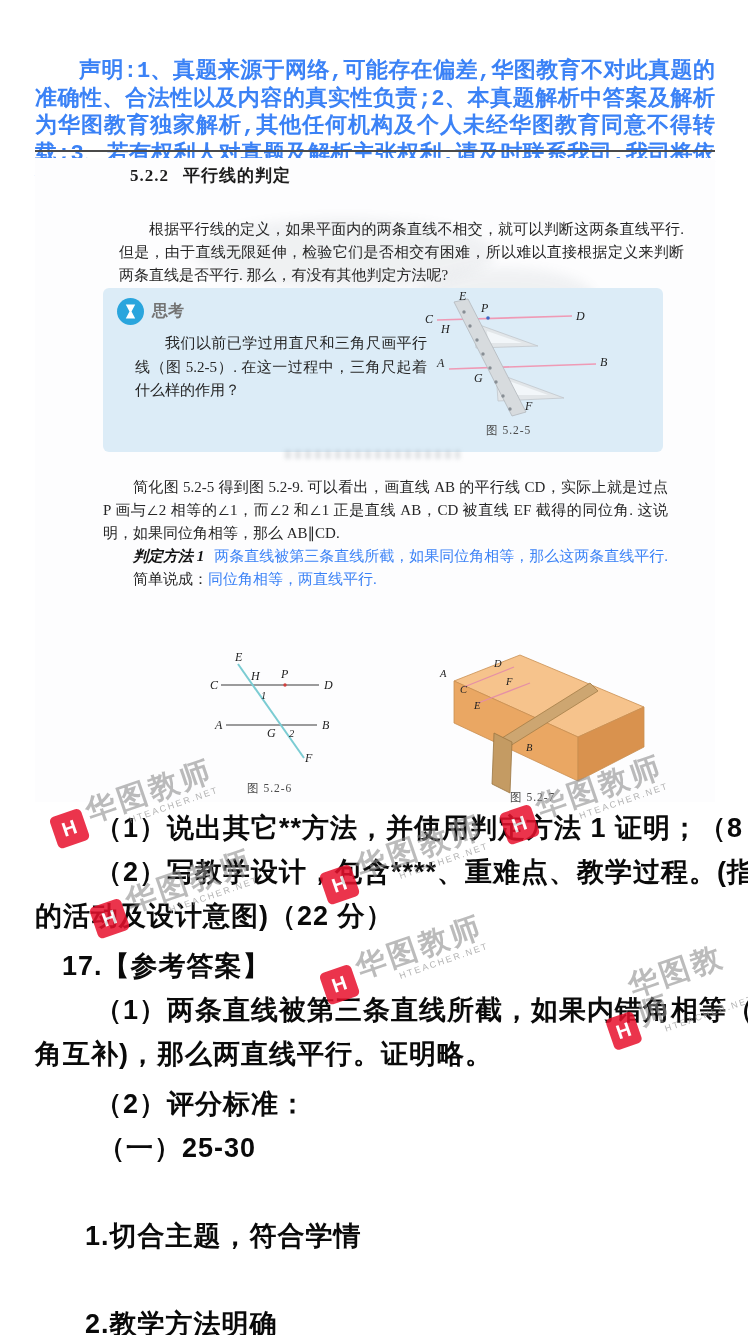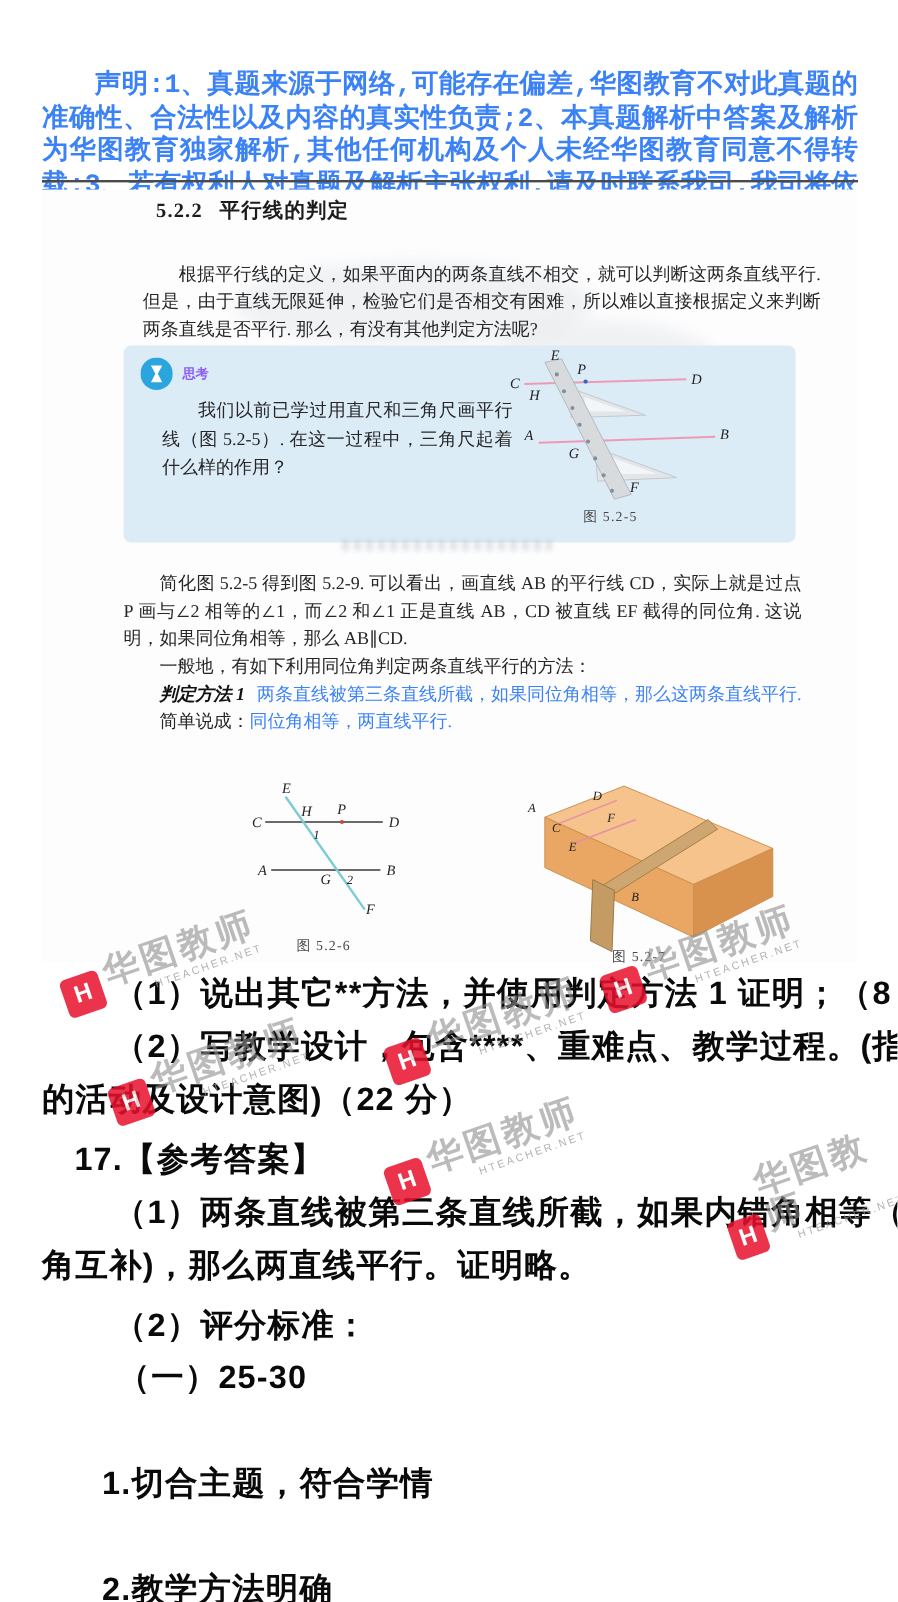--- a/index.html
+++ b/index.html
@@ -23,21 +23,21 @@
   .p-intro{top:44px;}
   .flowcol{position:absolute;left:68px;top:318px;width:565px;}
   .flowcol p{margin:0;font-size:15px;line-height:23px;color:#262626;text-align:justify;text-indent:2em;position:static;}
   .cyan{color:#3b82f6;}
   .m-label{font-weight:700;color:#111;margin-right:10px;font-style:italic;}
 
   
   .think-box{position:absolute;left:68px;top:130px;width:560px;height:164px;
     background:#dcecf7;border-radius:6px;}
   .think-head{position:absolute;left:14px;top:10px;display:flex;align-items:center;gap:8px;}
-  .think-head .t{font-weight:700;font-size:11px;color:#8b5cf6;}
+  .think-head .t{font-weight:700;font-size:16px;color:#737373;}
   .think-text{position:absolute;left:32px;top:44px;width:292px;margin:0;font-size:15px;
     line-height:23.5px;color:#262626;text-align:justify;text-indent:2em;}
   .fig5{position:absolute;right:4px;top:2px;}
 
   .smudge{position:absolute;left:250px;top:292px;width:175px;height:9px;opacity:.3;
     background:repeating-linear-gradient(90deg,#9aa3aa 0 6px,transparent 6px 10px);filter:blur(2px);}
 
   .figrow-cap, svg text.cap{font-style:normal;}
   .fig6{position:absolute;left:170px;top:492px;}
   .fig7{position:absolute;left:397px;top:487px;}
@@ -122,21 +122,20 @@
         <text x="176" y="76">B</text>
         <text x="101" y="120">F</text>
         <text class="cap" x="62" y="144">图 5.2-5</text>
       </svg>
     </div>
 
     <div class="smudge"></div>
 
     <div class="flowcol">
       <p>简化图 5.2-5 得到图 5.2-9. 可以看出，画直线 AB 的平行线 CD，实际上就是过点 P 画与∠2 相等的∠1，而∠2 和∠1 正是直线 AB，CD 被直线 EF 截得的同位角. 这说明，如果同位角相等，那么 AB∥CD.</p>
-      <p>一般地，有如下利用同位角判定两条直线平行的方法：</p>
       <p><span class="m-label">判定方法 1</span><span class="cyan">两条直线被第三条直线所截，如果同位角相等，那么这两条直线平行.</span></p>
       <p><span>简单说成：</span><span class="cyan">同位角相等，两直线平行.</span></p>
     </div>
 
     <svg class="fig6" width="135" height="150" viewBox="0 0 135 150">
       <line x1="16" y1="35" x2="114" y2="35" stroke="#3a3a3a" stroke-width="1.2"></line>
       <line x1="21" y1="75" x2="112" y2="75" stroke="#3a3a3a" stroke-width="1.2"></line>
       <line x1="33" y1="14" x2="99" y2="108" stroke="#7bccd3" stroke-width="2"></line>
       <circle cx="80" cy="35" r="1.7" fill="#d2403c"></circle>
       <text x="30" y="11">E</text>

